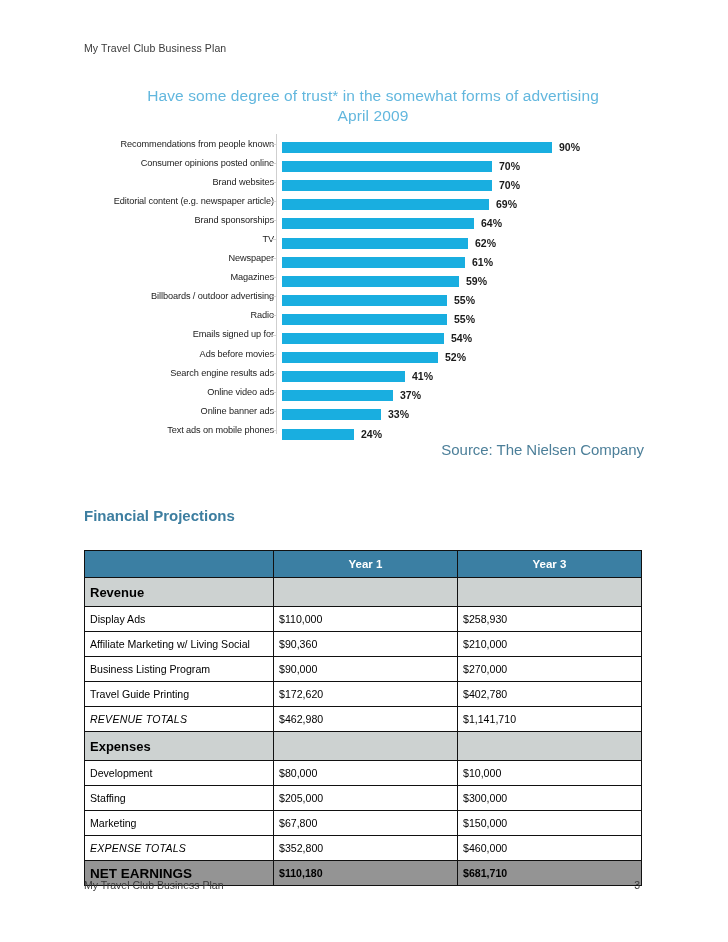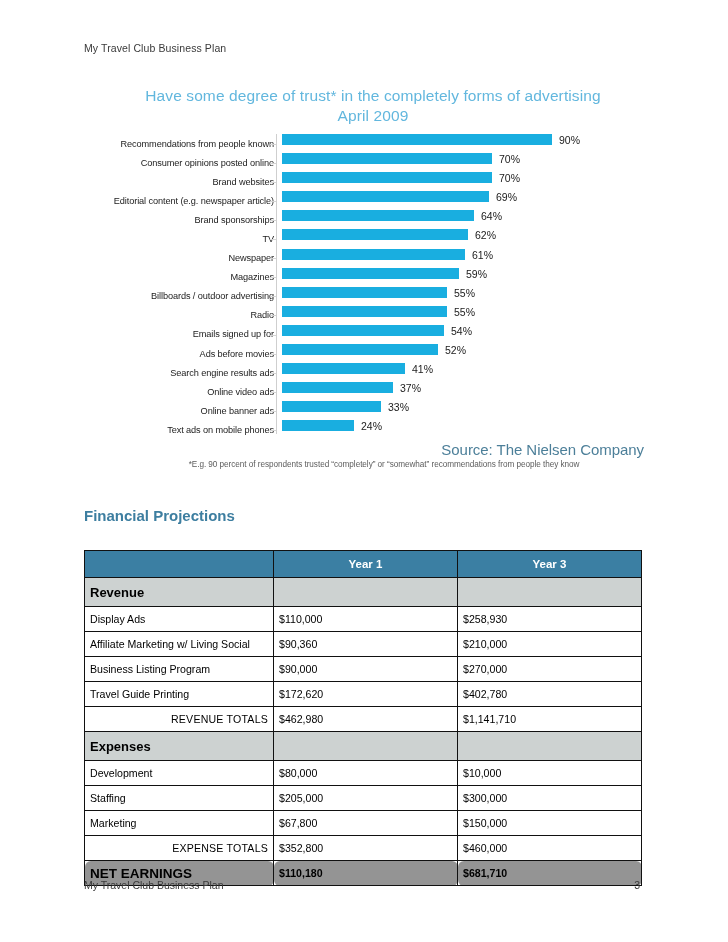--- a/index.html
+++ b/index.html
@@ -84,21 +84,22 @@
     font-size: 9.2px;
     color: #1b1b1b;
     white-space: nowrap;
     letter-spacing: -0.1px;
   }
   .bar-wrap {
     position: relative;
     flex: 1;
     height: 100%;
     display: flex;
-    align-items: flex-start;
+    align-items: flex-end;
+    font-weight: bold;
   }
   .bar {
     height: 11px;
     background: #19AEE0;
   }
   .bar-val {
     font-size: 10.5px;
     color: #1b1b1b;
     margin-left: 7px;
     white-space: nowrap;
@@ -185,48 +186,47 @@
     font-size: 11.5px;
     height: 20px;
   }
   tr.group td {
     background: #CDD2D1;
     font-weight: bold;
     font-size: 13px;
     height: 22px;
   }
   td.total-label {
-    text-align: right;
     font-weight: bold;
     font-size: 11px;
     letter-spacing: 0.2px;
+    font-style: italic;
   }
   td.total-val {
     font-weight: bold;
   }
   tr.net td {
     background: #949494;
     font-weight: bold;
-    border-radius: 6px;
   }
   tr.net td.net-label {
     font-size: 13.5px;
   }
 </style>
 </head>
 <body>
 
 <div class="page">
 
   <div class="running-head">My Travel Club Business Plan</div>
 
   <div class="chart-block">
 
     <div class="chart-title">
-      <span>Have some degree of trust* in the completely forms of advertising</span>
+      <span>Have some degree of trust* in the somewhat forms of advertising</span>
       <span class="sub">April 2009</span>
     </div>
 
     <div class="chart-area">
       <div class="axis-line"></div>
       <div id="chart-rows">
           <div class="row">
             <div class="cat-label">Recommendations from people known</div>
             <div class="bar-wrap">
               <div class="bar" style="width: 270px; background: rgb(25, 174, 224);"></div>
@@ -352,21 +352,20 @@
         <div class="tick" style="top: 200.5px;"></div>
         <div class="tick" style="top: 219.6px;"></div>
         <div class="tick" style="top: 238.7px;"></div>
         <div class="tick" style="top: 257.8px;"></div>
         <div class="tick" style="top: 276.9px;"></div>
         <div class="tick" style="top: 296px;"></div>
       </div>
 
     <div class="chart-source">
       <span class="src">Source: The Nielsen Company</span>
-      <span class="note">*E.g. 90 percent of respondents trusted “completely” or “somewhat” recommendations from people they know</span>
     </div>
 
   </div>
 
   <div class="section-heading">Financial Projections</div>
 
   <table class="fin">
     <colgroup>
       <col class="c1">
         <col class="c2">

